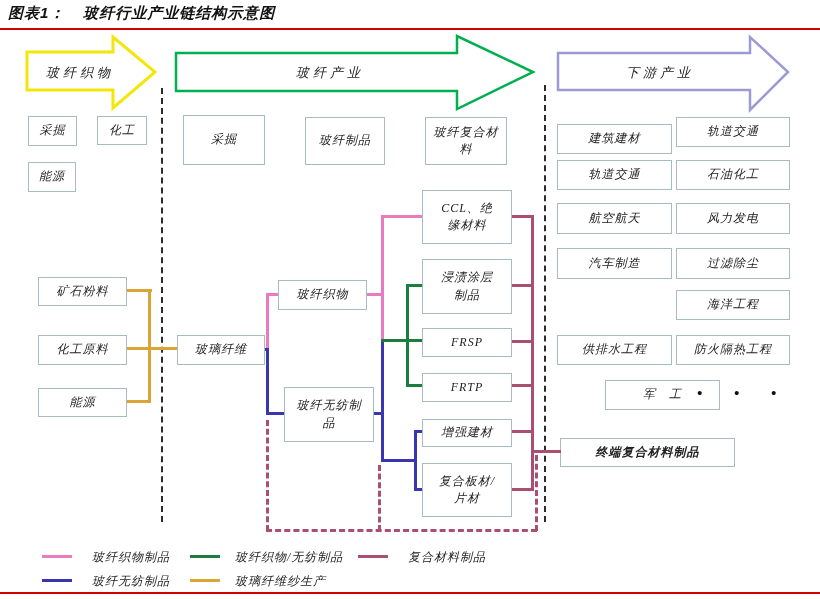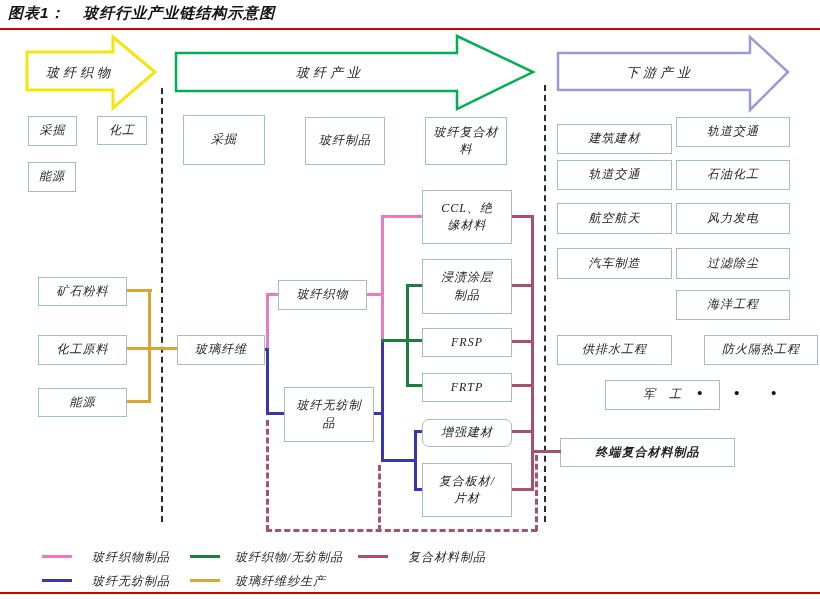--- a/index.html
+++ b/index.html
@@ -110,35 +110,35 @@
 料</div>
   <div class="box" style="left:278px;top:280px;width:87px;height:28px;">玻纤织物</div>
   <div class="box" style="left:284px;top:387px;width:88px;height:53px;">玻纤无纺制
 品</div>
   <div class="box" style="left:422px;top:190px;width:88px;height:52px;">CCL、绝
 缘材料</div>
   <div class="box" style="left:422px;top:259px;width:88px;height:53px;">浸渍涂层
 制品</div>
   <div class="box" style="left:422px;top:328px;width:88px;height:27px;">FRSP</div>
   <div class="box" style="left:422px;top:373px;width:88px;height:27px;">FRTP</div>
-  <div class="box" style="left:422px;top:419px;width:88px;height:26px;border-radius:7px;">增强建材</div>
+  <div class="box" style="left:422px;top:419px;width:88px;height:26px;">增强建材</div>
   <div class="box" style="left:422px;top:463px;width:88px;height:52px;">复合板材/
 片材</div>
 
   <div class="box" style="left:557px;top:124px;width:113px;height:28px;">建筑建材</div>
   <div class="box" style="left:676px;top:117px;width:112px;height:28px;">轨道交通</div>
   <div class="box" style="left:557px;top:160px;width:113px;height:28px;">轨道交通</div>
   <div class="box" style="left:557px;top:203px;width:113px;height:29px;">航空航天</div>
   <div class="box" style="left:676px;top:160px;width:112px;height:28px;">石油化工</div>
   <div class="box" style="left:676px;top:203px;width:112px;height:29px;">风力发电</div>
   <div class="box" style="left:557px;top:248px;width:113px;height:29px;">汽车制造</div>
   <div class="box" style="left:676px;top:248px;width:112px;height:29px;">过滤除尘</div>
   <div class="box" style="left:676px;top:290px;width:112px;height:28px;">海洋工程</div>
   <div class="box" style="left:557px;top:335px;width:113px;height:28px;">供排水工程</div>
-  <div class="box" style="left:676px;top:335px;width:112px;height:28px;margin-left:28px;">防火隔热工程</div>
+  <div class="box" style="left:676px;top:335px;width:112px;height:28px;">防火隔热工程</div>
   <div class="box" style="left:557px;top:380px;width:113px;height:28px;margin-left:48px;">军　工</div>
   <div class="dots" style="left:697px;top:385px;">• • •</div>
   <div class="box bold" style="left:560px;top:438px;width:173px;height:27px;">终端复合材料制品</div>
 
   <div class="legend-swatch" style="left: 42px; top: 555px; background-color: rgb(233, 124, 192);"></div>
   <div class="legend-label" style="left:92px;top:549px;">玻纤织物制品</div>
   <div class="legend-swatch" style="left: 190px; top: 555px; background-color: rgb(27, 126, 63);"></div>
   <div class="legend-label" style="left:235px;top:549px;">玻纤织物/无纺制品</div>
   <div class="legend-swatch" style="left: 358px; top: 555px; background-color: rgb(168, 79, 114);"></div>
   <div class="legend-label" style="left:408px;top:549px;">复合材料制品</div>

